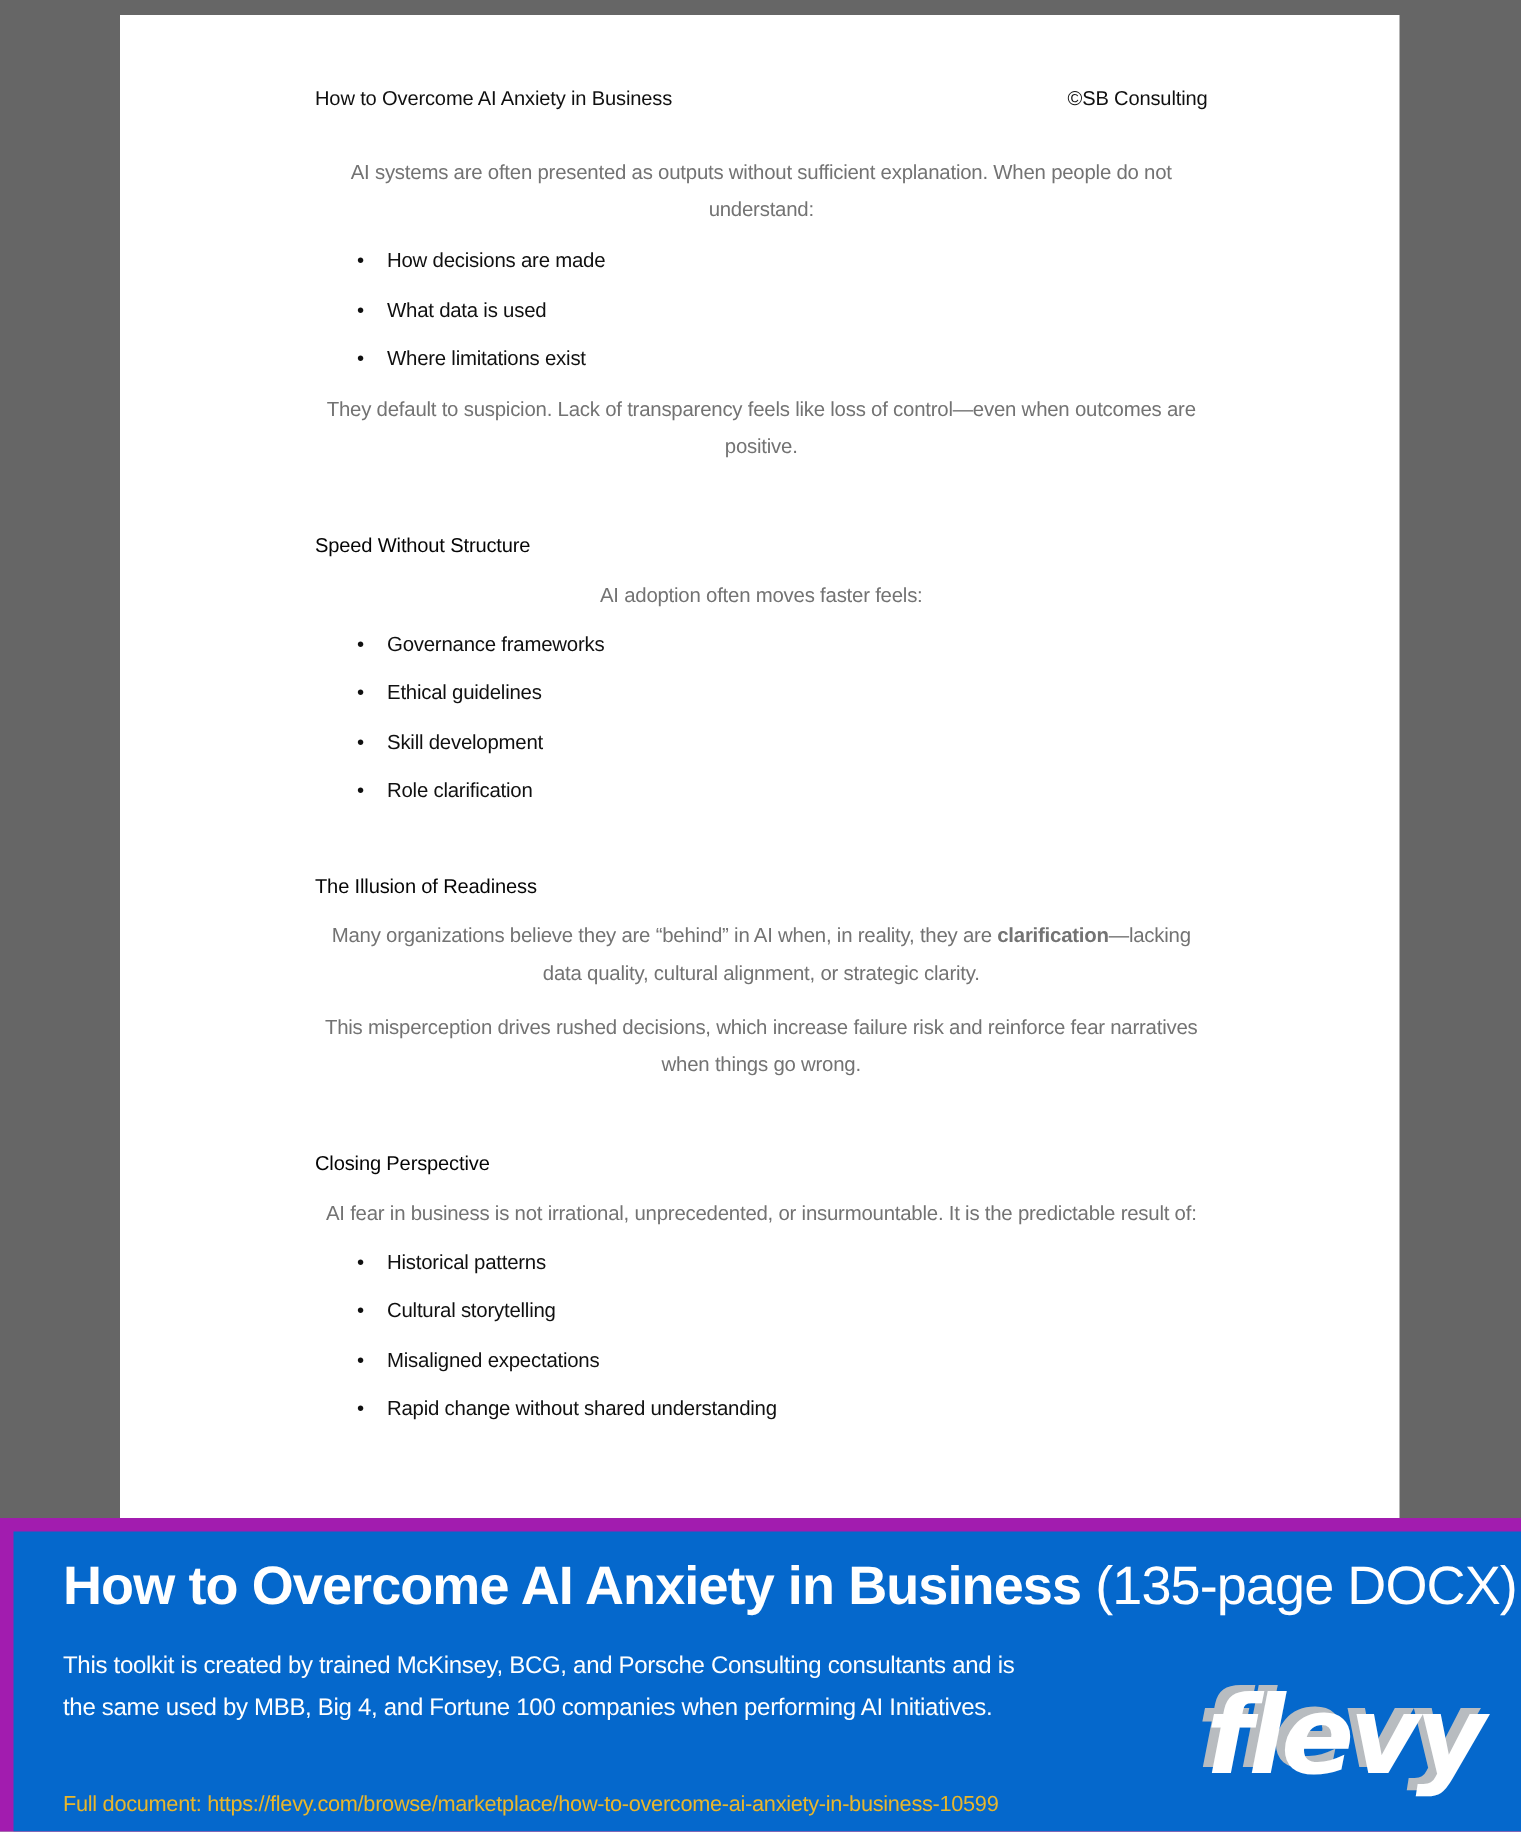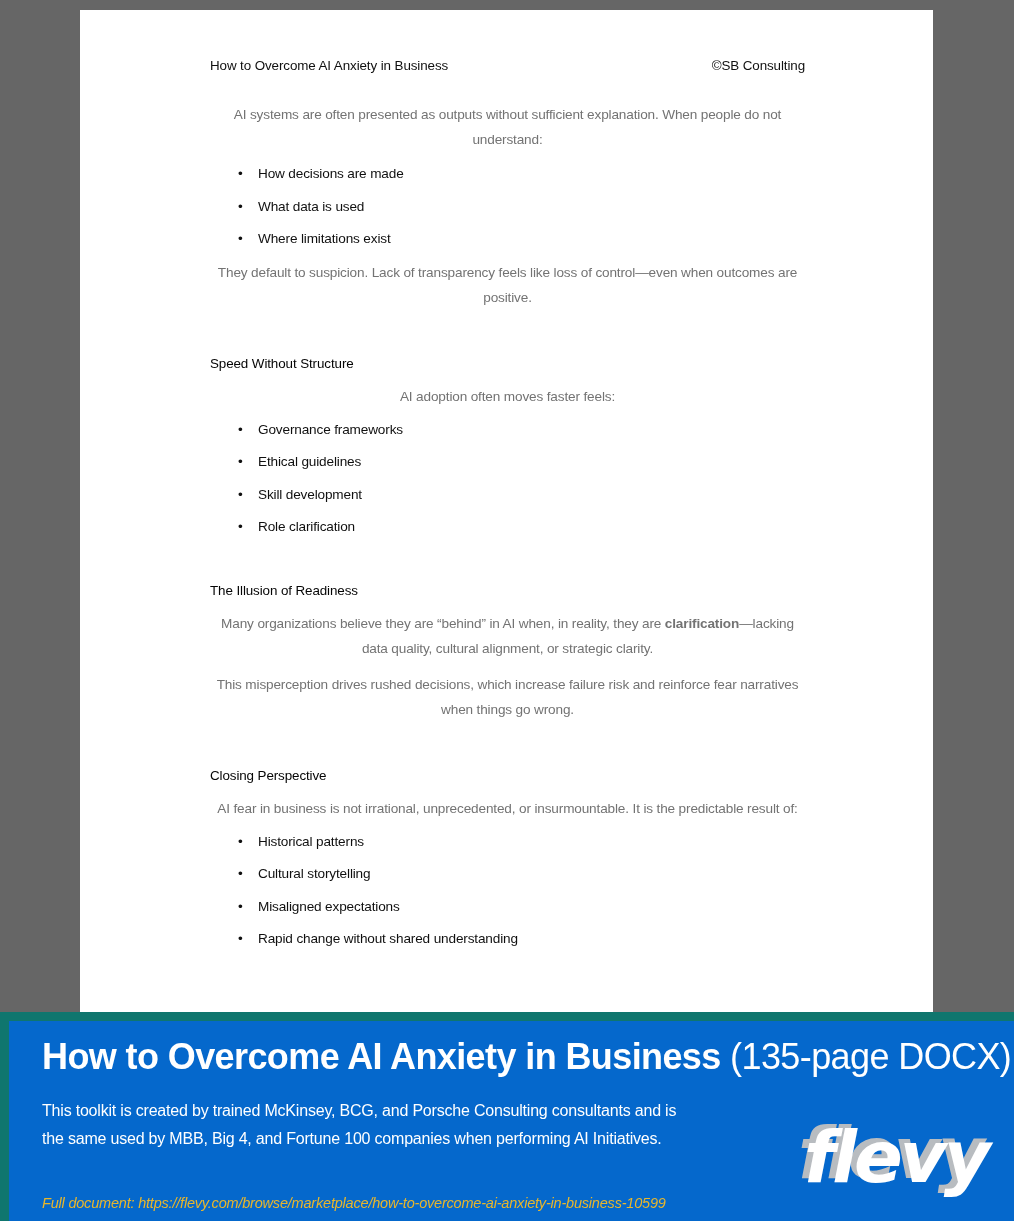--- a/index.html
+++ b/index.html
@@ -91,21 +91,21 @@
   }
   .bold-run { font-weight: bold; }
 
   
   #promo-banner {
     position: absolute;
     left: 0;
     top: 1012px;
     width: 1014px;
     height: 209px;
-    background: #0f766e;
+    background: #a21caf;
     box-sizing: border-box;
     padding: 9px 0 0 9px;
     overflow: hidden;
   }
   #promo-inner {
     position: relative;
     width: 1005px;
     height: 200px;
     background: #0568cc;
     overflow: hidden;
@@ -136,21 +136,20 @@
   }
 
   #promo-url {
     position: absolute;
     left: 33px;
     top: 174px;
     font-size: 14.5px;
     color: #e8b62c;
     white-space: nowrap;
     letter-spacing: -0.2px;
-    font-style: italic;
   }
 
   
   #flevy-logo {
     position: absolute;
     left: 795px;
     top: 92px;
     width: 210px;
     height: 90px;
   }

